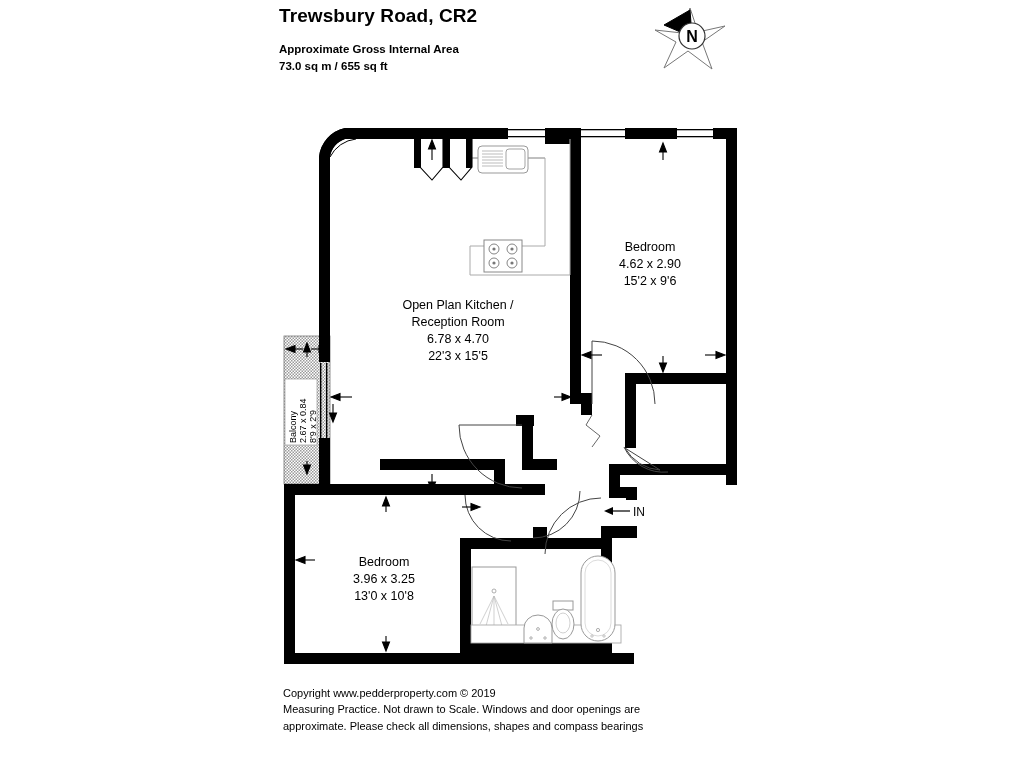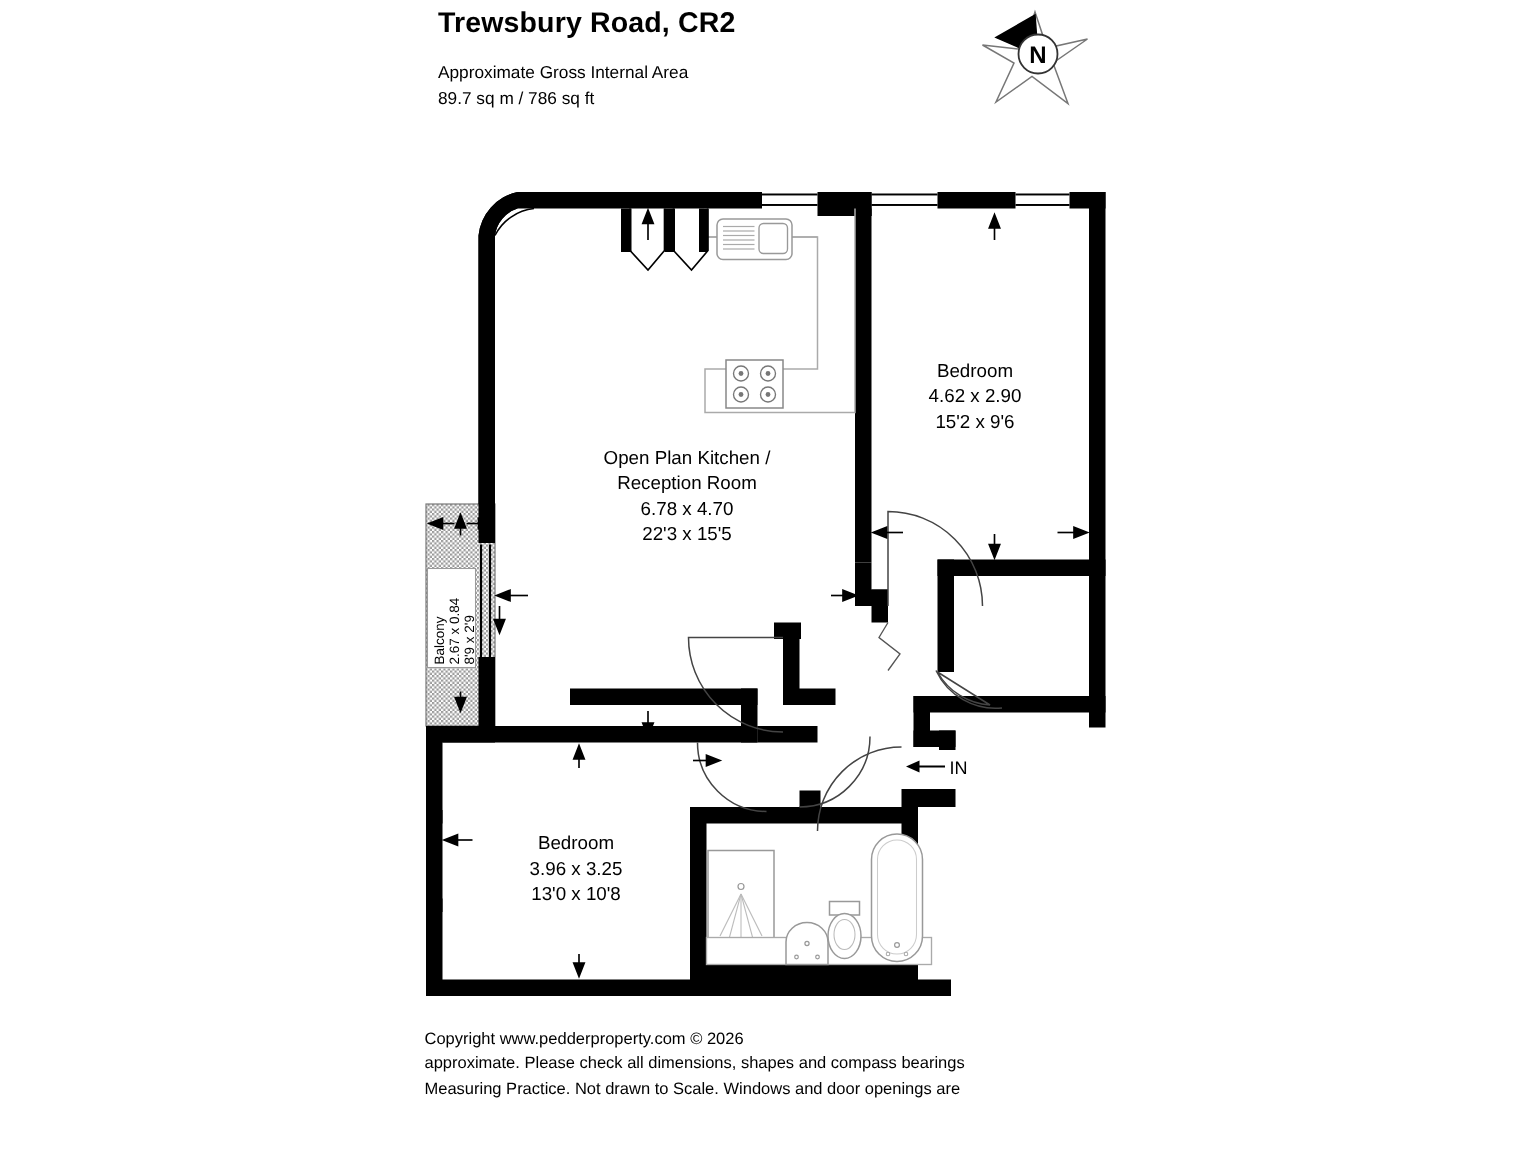--- a/index.html
+++ b/index.html
@@ -18,34 +18,34 @@
   }
   #page {
     position: relative;
     width: 1024px;
     height: 768px;
   }
 
   
   #header {
     position: absolute;
-    left: 292px;
+    left: 279px;
     top: 6px;
     width: 480px;
   }
   #plan-title {
     font-size: 19px;
     font-weight: bold;
     letter-spacing: 0.1px;
     margin: 0 0 14px 0;
     line-height: 1.1;
   }
   #area-block {
     font-size: 11.5px;
-    font-weight: normal;
+    font-weight: bold;
     line-height: 1.45;
   }
   #area-block div { white-space: nowrap; }
 
   
   #compass {
     position: absolute;
     left: 652px;
     top: 6px;
     width: 76px;
@@ -90,21 +90,21 @@
 </style>
 </head>
 <body>
 
 <div id="page">
 
   <div id="header">
     <div id="plan-title">Trewsbury Road, CR2</div>
     <div id="area-block">
       <div>Approximate Gross Internal Area</div>
-      <div>89.7 sq m / 786 sq ft</div>
+      <div>73.0 sq m / 655 sq ft</div>
     </div>
   </div>
 
   <div id="compass">
     <svg width="76" height="68" viewBox="0 0 76 68">
 
       <polygon points="38,2 46,26 73,20 50,36 60,63 36,45 12,62 24,36 3,24 30,27" fill="#ffffff" stroke="#777777" stroke-width="1"></polygon>
 
       <polygon points="38,4 40,31 12,19" fill="#000000" stroke="#000000" stroke-width="1"></polygon>
       <circle cx="40" cy="30" r="13" fill="#ffffff" stroke="#333333" stroke-width="1.2"></circle>
@@ -381,18 +381,18 @@
 
       <text class="room-label" x="384" y="566">Bedroom</text>
       <text class="room-label" x="384" y="583">3.96 x 3.25</text>
       <text class="room-label" x="384" y="600">13'0 x 10'8</text>
     </g>
 
   </svg>
   </div>
 
   <div id="footer">
-    <div class="line">Copyright www.pedderproperty.com © 2026</div>
+    <div class="line">Copyright www.pedderproperty.com © 2019</div>
+    <div class="line">Measuring Practice. Not drawn to Scale. Windows and door openings are</div>
     <div class="line">approximate. Please check all dimensions, shapes and compass bearings</div>
-    <div class="line">Measuring Practice. Not drawn to Scale. Windows and door openings are</div>
   </div>
 
 </div>
 
 </body></html>

